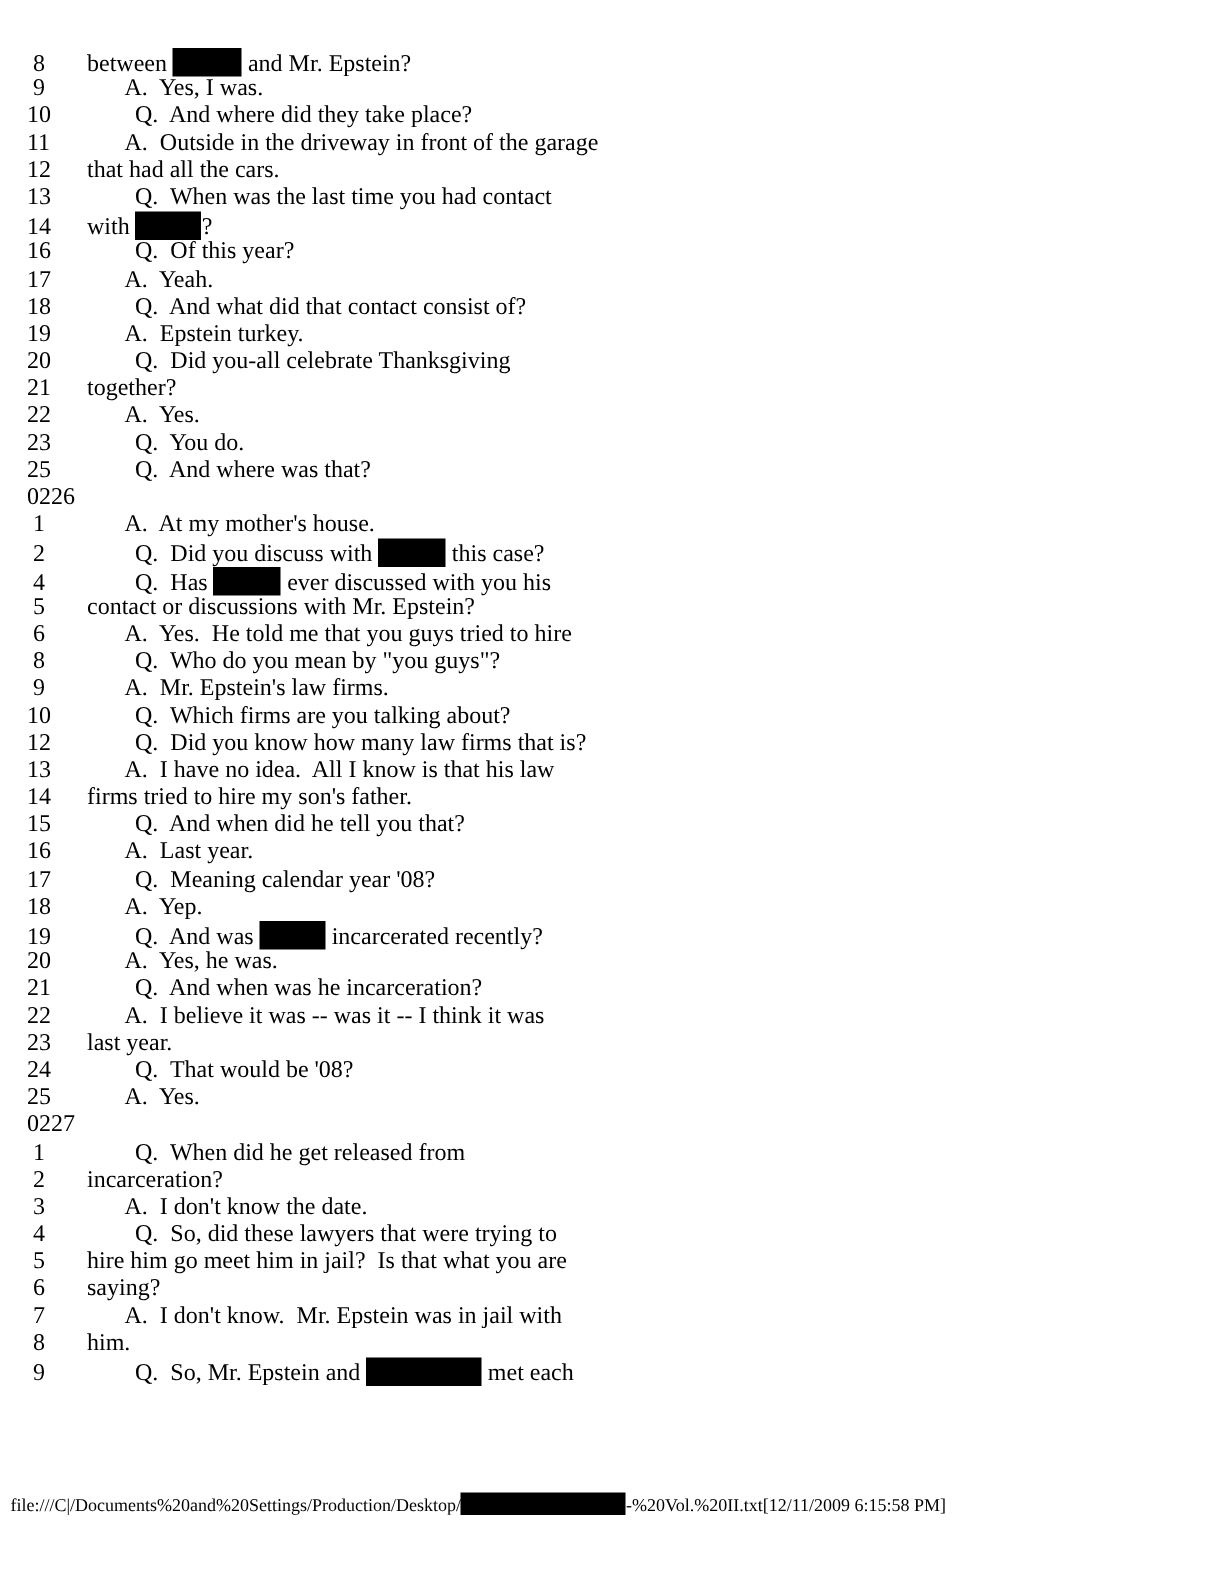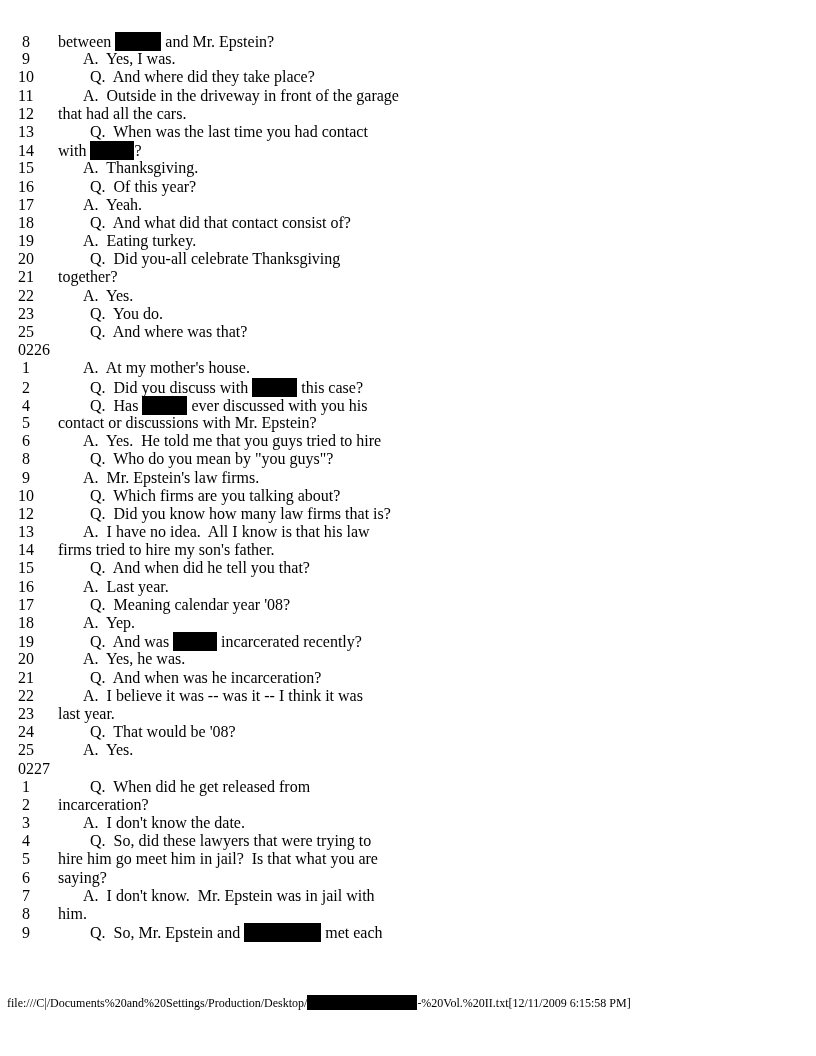--- a/index.html
+++ b/index.html
@@ -56,25 +56,24 @@
 
 <div class="page">
   <div class="transcript">
       <div class="line ind-c"><span class="num"> 8</span><span class="txt">between <span class="redact" style="width: 46px; background: rgb(0, 0, 0);"></span> and Mr. Epstein?</span></div>
       <div class="line ind-a"><span class="num"> 9</span><span class="txt">A.  Yes, I was.</span></div>
       <div class="line ind-q"><span class="num">10</span><span class="txt">Q.  And where did they take place?</span></div>
       <div class="line ind-a"><span class="num">11</span><span class="txt">A.  Outside in the driveway in front of the garage</span></div>
       <div class="line ind-c"><span class="num">12</span><span class="txt">that had all the cars.</span></div>
       <div class="line ind-q"><span class="num">13</span><span class="txt">Q.  When was the last time you had contact</span></div>
       <div class="line ind-c"><span class="num">14</span><span class="txt">with <span class="redact" style="width: 44px; background: rgb(0, 0, 0);"></span>?</span></div>
-      <div class="line ind-a"><span class="num">15</span><span class="txt">A.  Thanksgiving.</span></div>
       <div class="line ind-q"><span class="num">16</span><span class="txt">Q.  Of this year?</span></div>
       <div class="line ind-a"><span class="num">17</span><span class="txt">A.  Yeah.</span></div>
       <div class="line ind-q"><span class="num">18</span><span class="txt">Q.  And what did that contact consist of?</span></div>
-      <div class="line ind-a"><span class="num">19</span><span class="txt">A.  Eating turkey.</span></div>
+      <div class="line ind-a"><span class="num">19</span><span class="txt">A.  Epstein turkey.</span></div>
       <div class="line ind-q"><span class="num">20</span><span class="txt">Q.  Did you-all celebrate Thanksgiving</span></div>
       <div class="line ind-c"><span class="num">21</span><span class="txt">together?</span></div>
       <div class="line ind-a"><span class="num">22</span><span class="txt">A.  Yes.</span></div>
       <div class="line ind-q"><span class="num">23</span><span class="txt">Q.  You do.</span></div>
       <div class="line ind-q"><span class="num">25</span><span class="txt">Q.  And where was that?</span></div>
       <div class="line ind-p"><span class="num">0226</span><span class="txt"></span></div>
       <div class="line ind-a"><span class="num"> 1</span><span class="txt">A.  At my mother's house.</span></div>
       <div class="line ind-q"><span class="num"> 2</span><span class="txt">Q.  Did you discuss with <span class="redact" style="width: 45px; background: rgb(0, 0, 0);"></span> this case?</span></div>
       <div class="line ind-q"><span class="num"> 4</span><span class="txt">Q.  Has <span class="redact" style="width: 45px; background: rgb(0, 0, 0);"></span> ever discussed with you his</span></div>
       <div class="line ind-c"><span class="num"> 5</span><span class="txt">contact or discussions with Mr. Epstein?</span></div>

